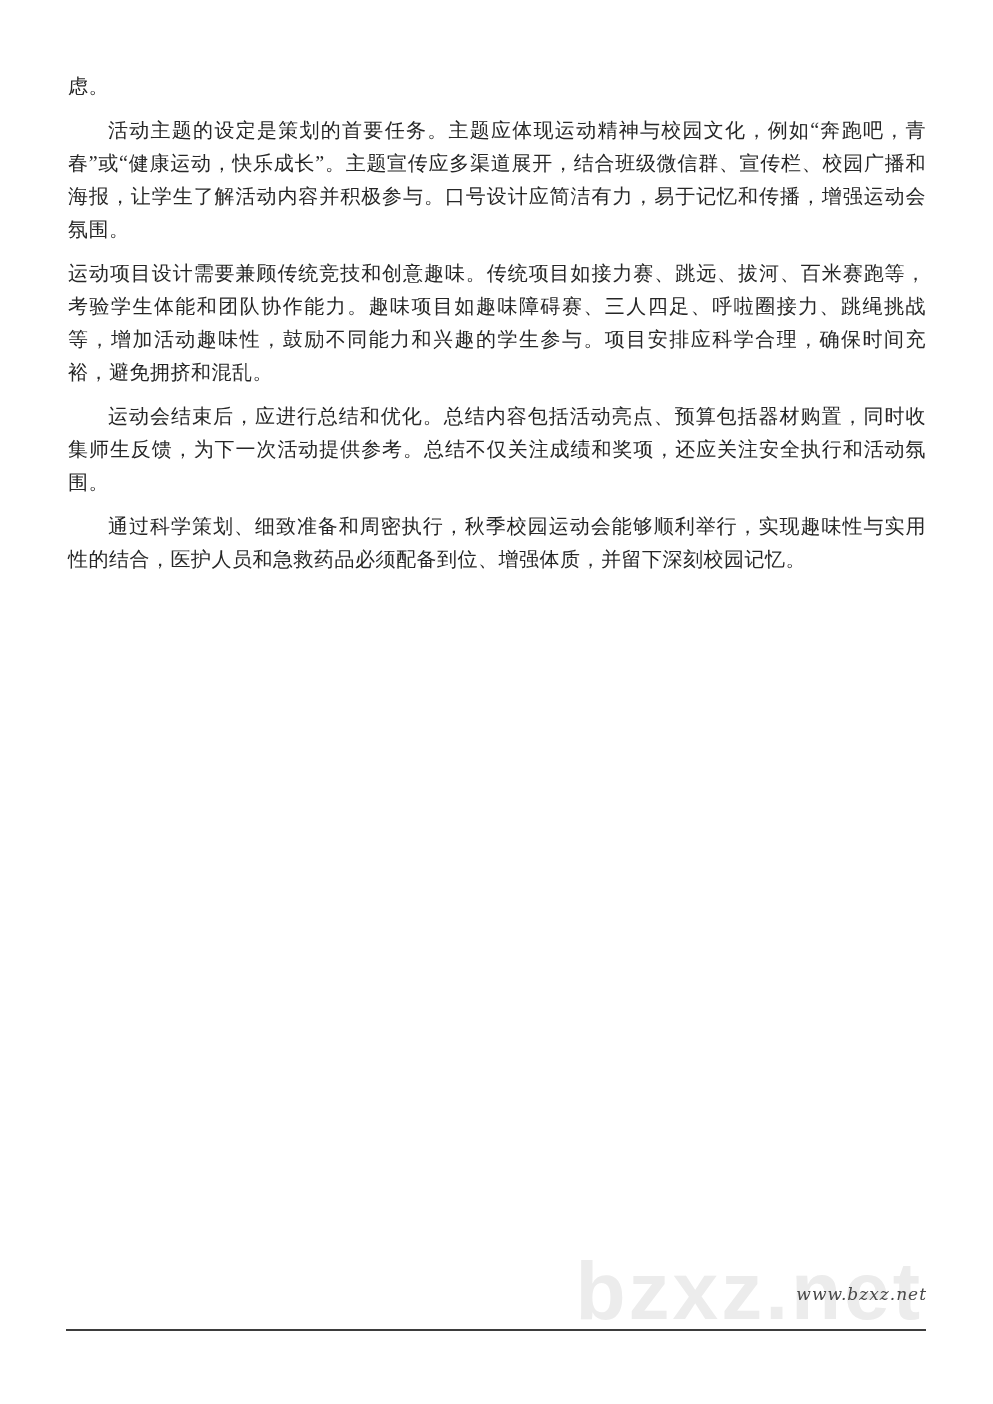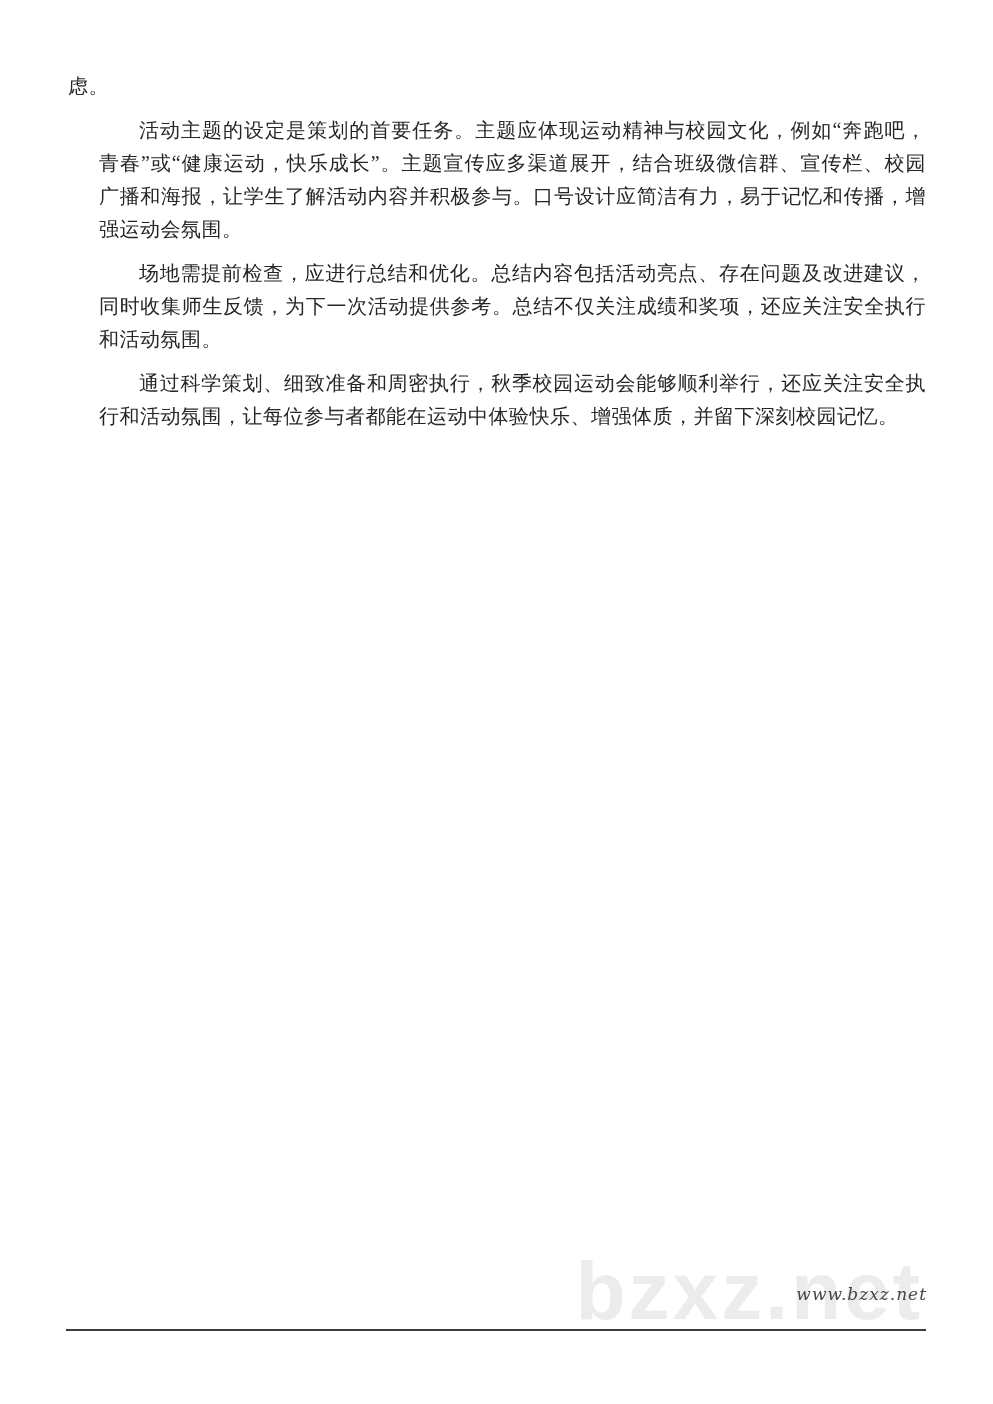--- a/index.html
+++ b/index.html
@@ -7,21 +7,21 @@
   .page {
     position:relative; width:993px; height:1404px; background:#ffffff; overflow:hidden;
     font-family:"Liberation Serif","DejaVu Serif",serif;
   }
   .content {
     position:absolute; top:70px; left:68px; width:858px;
     color:#262626; font-size:20px; line-height:33px;
     text-align:justify; letter-spacing:0.5px;
   }
   .para { margin-bottom:11px; }
-  .para.indent { text-indent:2em;margin-left:31px; }
+  .para.indent { text-indent:2em; }
   .watermark {
     position:absolute; right:70px; top:1250px;
     font-family:"Liberation Sans","DejaVu Sans",sans-serif;
     font-weight:bold; font-size:82px; line-height:1;
     color:#ececec; letter-spacing:3px; user-select:none;
   }
   .footer-line {
     position:absolute; left:66px; top:1329px; width:860px; height:2px;
     background:#3d3d3d;
   }
@@ -32,22 +32,23 @@
   }
 </style>
 </head>
 <body>
 
 <div class="page">
 
   <div class="content">
     <p class="para">虑。</p>
     <p class="para indent">活动主题的设定是策划的首要任务。主题应体现运动精神与校园文化，例如“奔跑吧，青春”或“健康运动，快乐成长”。主题宣传应多渠道展开，结合班级微信群、宣传栏、校园广播和海报，让学生了解活动内容并积极参与。口号设计应简洁有力，易于记忆和传播，增强运动会氛围。</p>
-    <p class="para indent">场地需提前检查，应进行总结和优化。总结内容包括活动亮点、存在问题及改进建议，同时收集师生反馈，为下一次活动提供参考。总结不仅关注成绩和奖项，还应关注安全执行和活动氛围。</p>
-    <p class="para indent">通过科学策划、细致准备和周密执行，秋季校园运动会能够顺利举行，还应关注安全执行和活动氛围，让每位参与者都能在运动中体验快乐、增强体质，并留下深刻校园记忆。</p>
+    <p class="para">运动项目设计需要兼顾传统竞技和创意趣味。传统项目如接力赛、跳远、拔河、百米赛跑等，考验学生体能和团队协作能力。趣味项目如趣味障碍赛、三人四足、呼啦圈接力、跳绳挑战等，增加活动趣味性，鼓励不同能力和兴趣的学生参与。项目安排应科学合理，确保时间充裕，避免拥挤和混乱。</p>
+    <p class="para indent">运动会结束后，应进行总结和优化。总结内容包括活动亮点、预算包括器材购置，同时收集师生反馈，为下一次活动提供参考。总结不仅关注成绩和奖项，还应关注安全执行和活动氛围。</p>
+    <p class="para indent">通过科学策划、细致准备和周密执行，秋季校园运动会能够顺利举行，实现趣味性与实用性的结合，医护人员和急救药品必须配备到位、增强体质，并留下深刻校园记忆。</p>
   </div>
 
   <div class="watermark">bzxz.net</div>
 
   <div class="footer-line"></div>
 
   <div class="footer-url">www.bzxz.net</div>
 
 </div>
 

